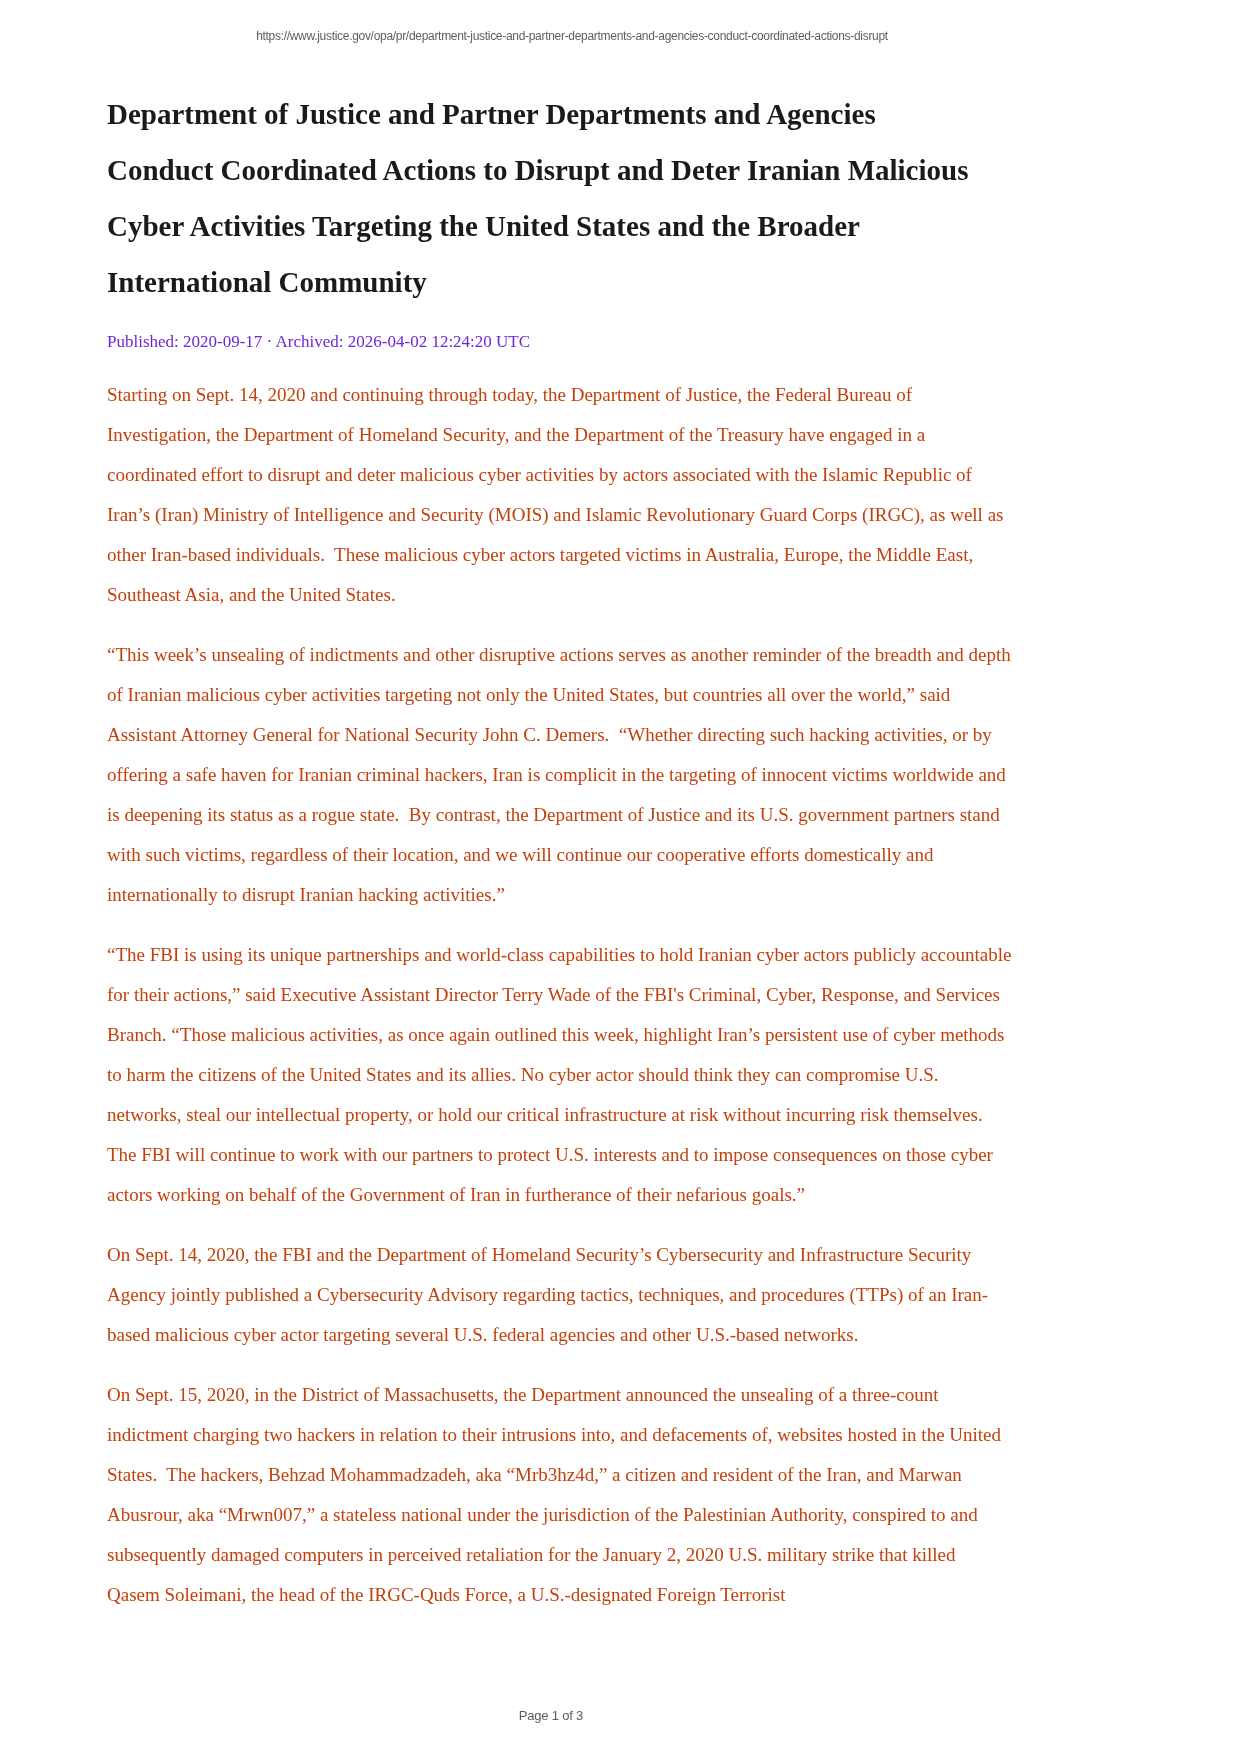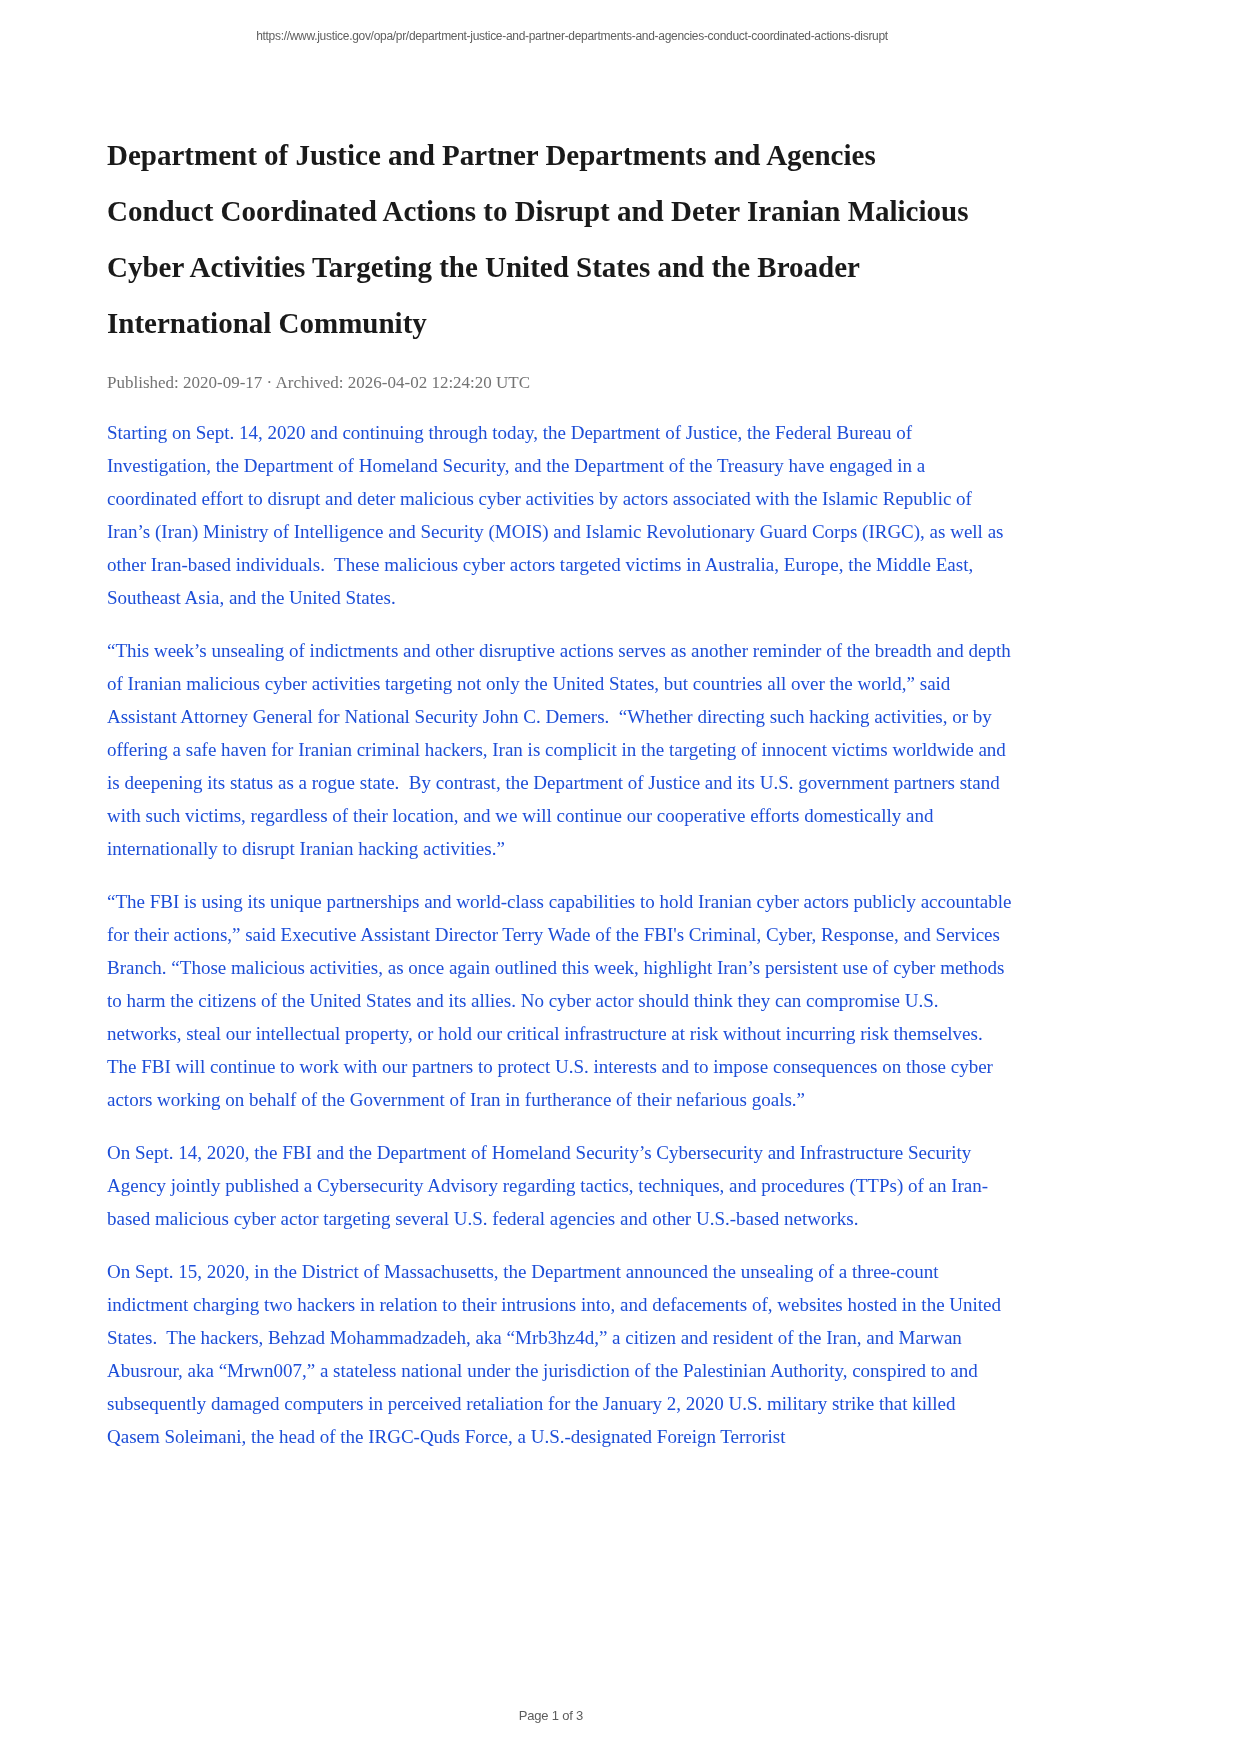--- a/index.html
+++ b/index.html
@@ -22,44 +22,44 @@
   .print-url {
     font-family: "Liberation Sans", sans-serif;
     font-size: 12px;
     letter-spacing: -0.3px;
     color: #5f5f5f;
     display: inline-block;
   }
   .content {
     position: absolute;
     left: 107px;
-    top: 7px;
+    top: 0;
     width: 905px;
-    padding-top: 120px;
+    padding-top: 86px;
   }
   h1.article-title {
     margin: 0 0 19px 0;
     width: 878px;
     font-family: "Liberation Serif", serif;
     font-weight: bold;
     font-size: 29px;
     line-height: 56px;
     color: #1a1a1a;
   }
   .article-meta {
     margin: 0 0 20px 0;
     font-size: 17px;
     line-height: 26px;
-    color: #737373;
+    color: #6d28d9;
   }
   .article-body p {
     margin: 0 0 20px 0;
     font-size: 19px;
-    line-height: 33px;
-    color: #1d4ed8;
+    line-height: 40px;
+    color: #c2410c;
     white-space: pre-wrap;
   }
   .print-footer {
     position: absolute;
     top: 1706px;
     left: 0;
     width: 1102px;
     text-align: center;
   }
   .page-number {

